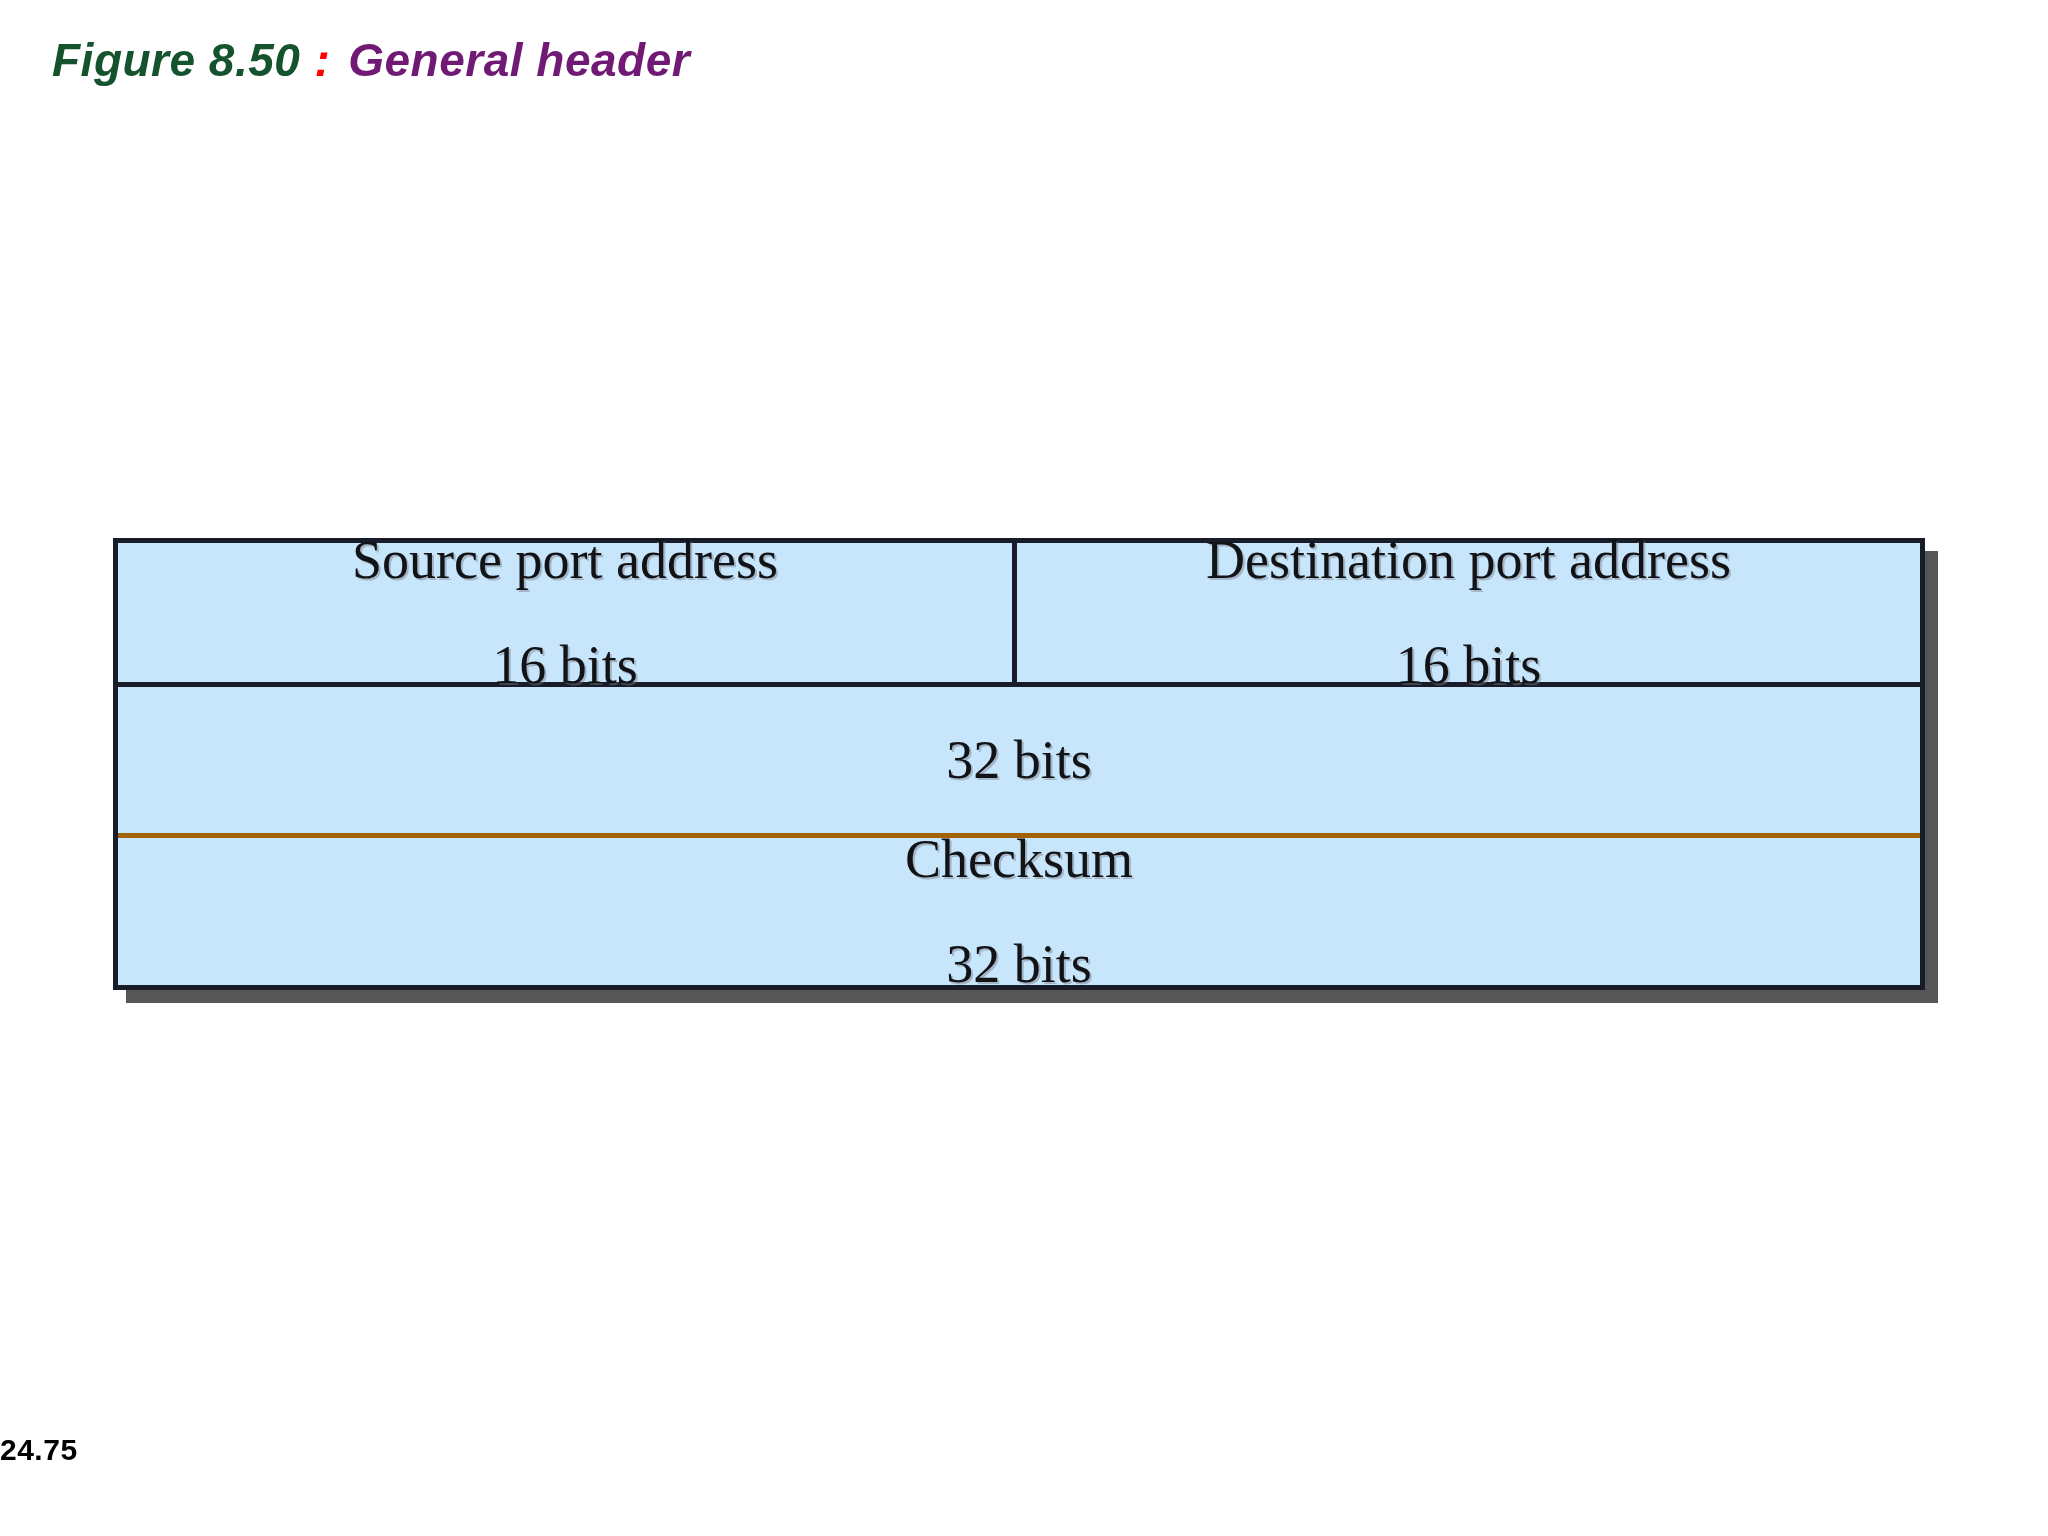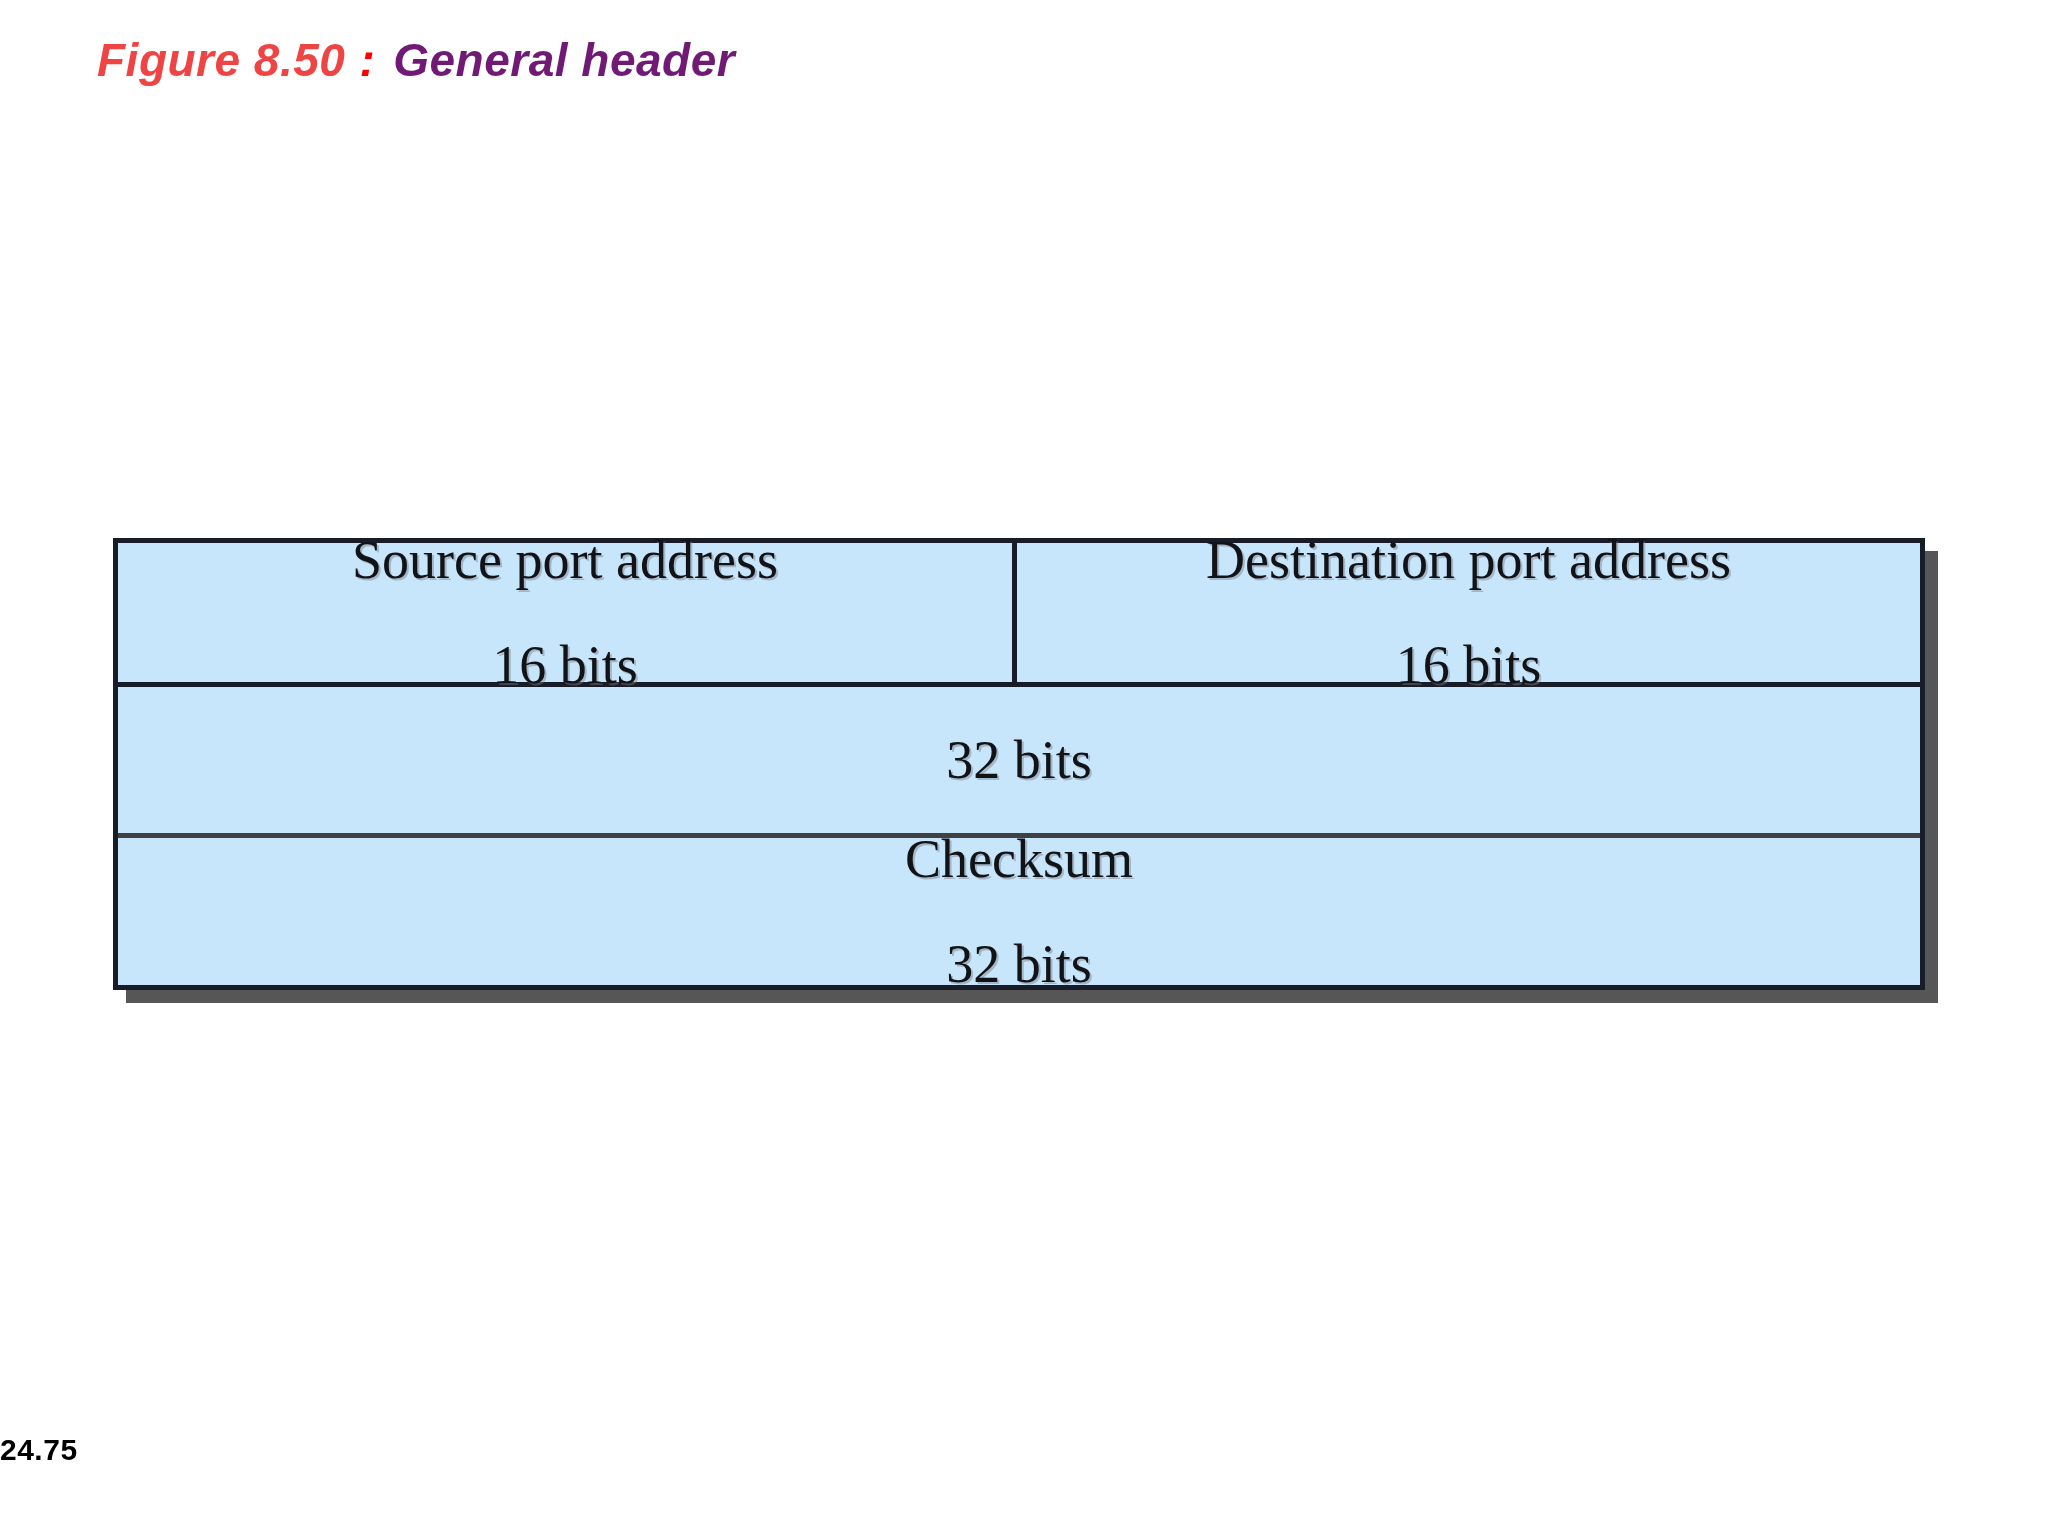--- a/index.html
+++ b/index.html
@@ -22,21 +22,21 @@
     left: 52px;
     top: 32px;
     font-family: "Liberation Sans", sans-serif;
     font-weight: bold;
     font-style: italic;
     font-size: 46px;
     line-height: 56px;
     white-space: nowrap;
     letter-spacing: 0.5px;
   }
-  #figure-caption .fig-label { color: #ef4444; margin-left: 45px; }
+  #figure-caption .fig-label { color: #14532d; }
   #figure-caption .fig-colon { color: #ff0000; padding: 0 6px 0 14px; }
   #figure-caption .fig-title { color: #701a75; padding-left: 12px; }
 
   
   #header-diagram {
     position: absolute;
     left: 113px;
     top: 538px;
     width: 1812px;
     height: 452px;
@@ -68,21 +68,21 @@
     width: 100%;
     box-sizing: border-box;
   }
   .field-row.row-ports { height: 139px; }
   .field-row.row-verification {
     height: 151px;
     border-top: 5px solid #181c28;
   }
   .field-row.row-checksum {
     height: 152px;
-    border-top: 5px solid #404040;
+    border-top: 5px solid #a16207;
   }
 
   .field-cell {
     flex: 1 1 0;
     display: flex;
     flex-direction: column;
     align-items: center;
     justify-content: center;
     box-sizing: border-box;
     color: #111316;

